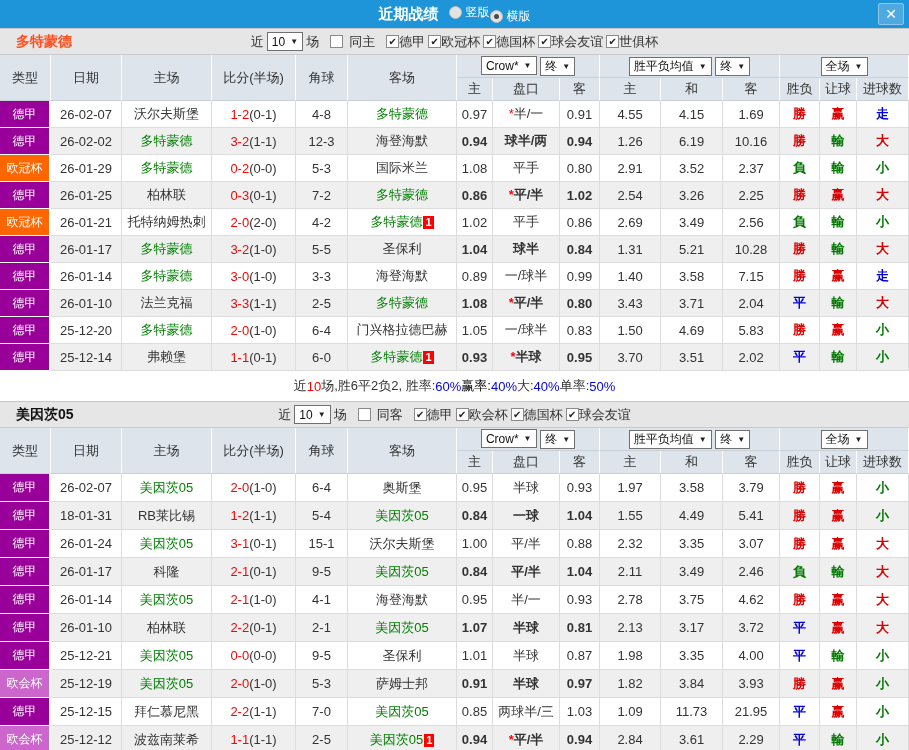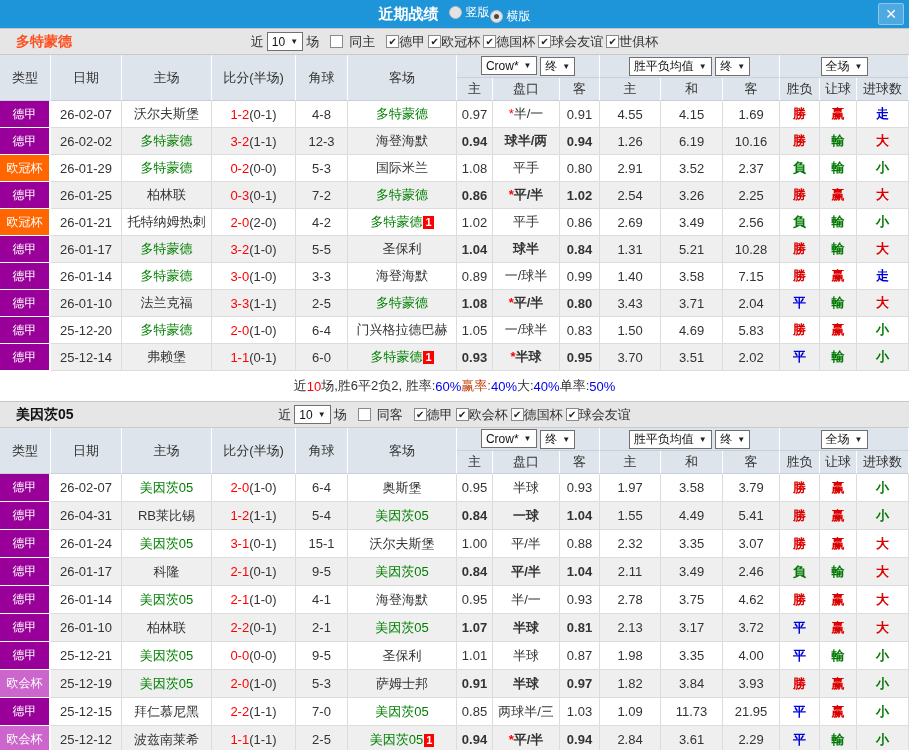--- a/index.html
+++ b/index.html
@@ -340,21 +340,21 @@
             <td class="res" style="color: rgb(0, 119, 0);">輸</td>
             <td class="res" style="color: rgb(0, 119, 0);">小</td>
           </tr>
         </tbody>
       </table>
       <div class="summary">
         <span style="color: rgb(51, 51, 51);">近</span>
         <span style="color: rgb(255, 0, 0);">10</span>
         <span style="color: rgb(51, 51, 51);">场,胜6平2负2, 胜率:</span>
         <span style="color: rgb(0, 0, 238);">60%</span>
-        <span style="color: #c2410c;"> 赢率:</span>
+        <span style="color: #000000;"> 赢率:</span>
         <span style="color: rgb(0, 0, 238);">40%</span>
         <span style="color: rgb(51, 51, 51);"> 大:</span>
         <span style="color: rgb(0, 0, 238);">40%</span>
         <span style="color: rgb(51, 51, 51);"> 单率:</span>
         <span style="color: rgb(0, 0, 238);">50%</span>
       </div>
     </div>
     <div class="section">
       <div class="band">
         <span class="band-team" style="color: rgb(17, 17, 17);">美因茨05</span>
@@ -457,21 +457,21 @@
             <td class="odds">0.93</td>
             <td class="mean">1.97</td>
             <td class="mean">3.58</td>
             <td class="mean">3.79</td>
             <td class="res" style="color: rgb(221, 0, 0);">勝</td>
             <td class="res" style="color: rgb(221, 0, 0);">赢</td>
             <td class="res" style="color: rgb(0, 119, 0);">小</td>
           </tr>
           <tr class="even" style="height: 28px;">
             <td class="t-league" style="background: rgb(153, 0, 153);">德甲</td>
-            <td class="t-date">26-04-31</td>
+            <td class="t-date">18-01-31</td>
             <td class="t-team">RB莱比锡</td>
             <td><span class="ft">1-2</span><span class="ht">(1-1)</span></td>
             <td>5-4</td>
             <td class="t-team focus">美因茨05</td>
             <td class="odds">0.84</td>
             <td class="odds">一球</td>
             <td class="odds">1.04</td>
             <td class="mean">1.55</td>
             <td class="mean">4.49</td>
             <td class="mean">5.41</td>

